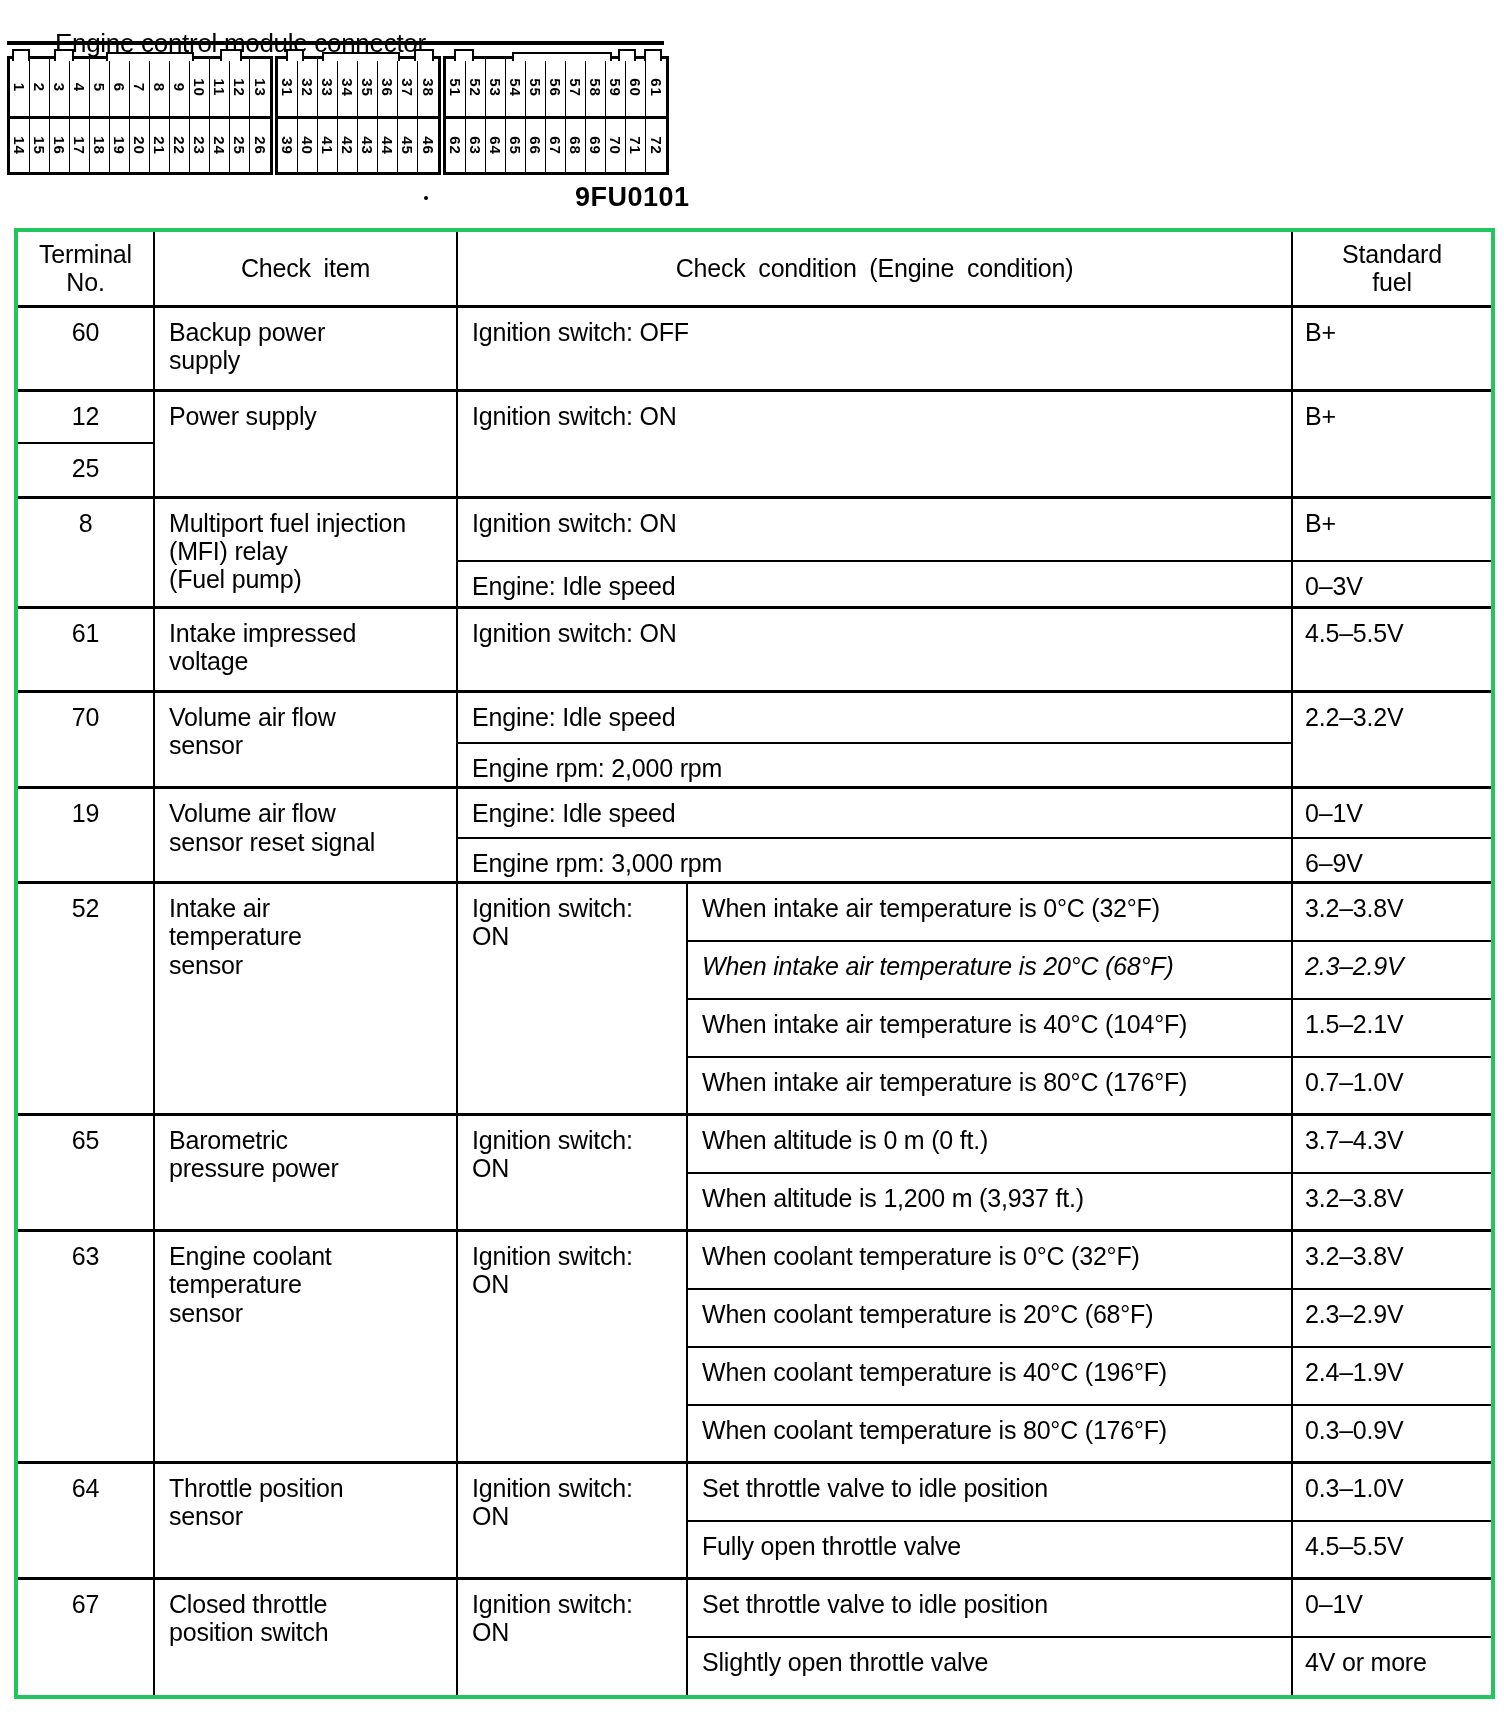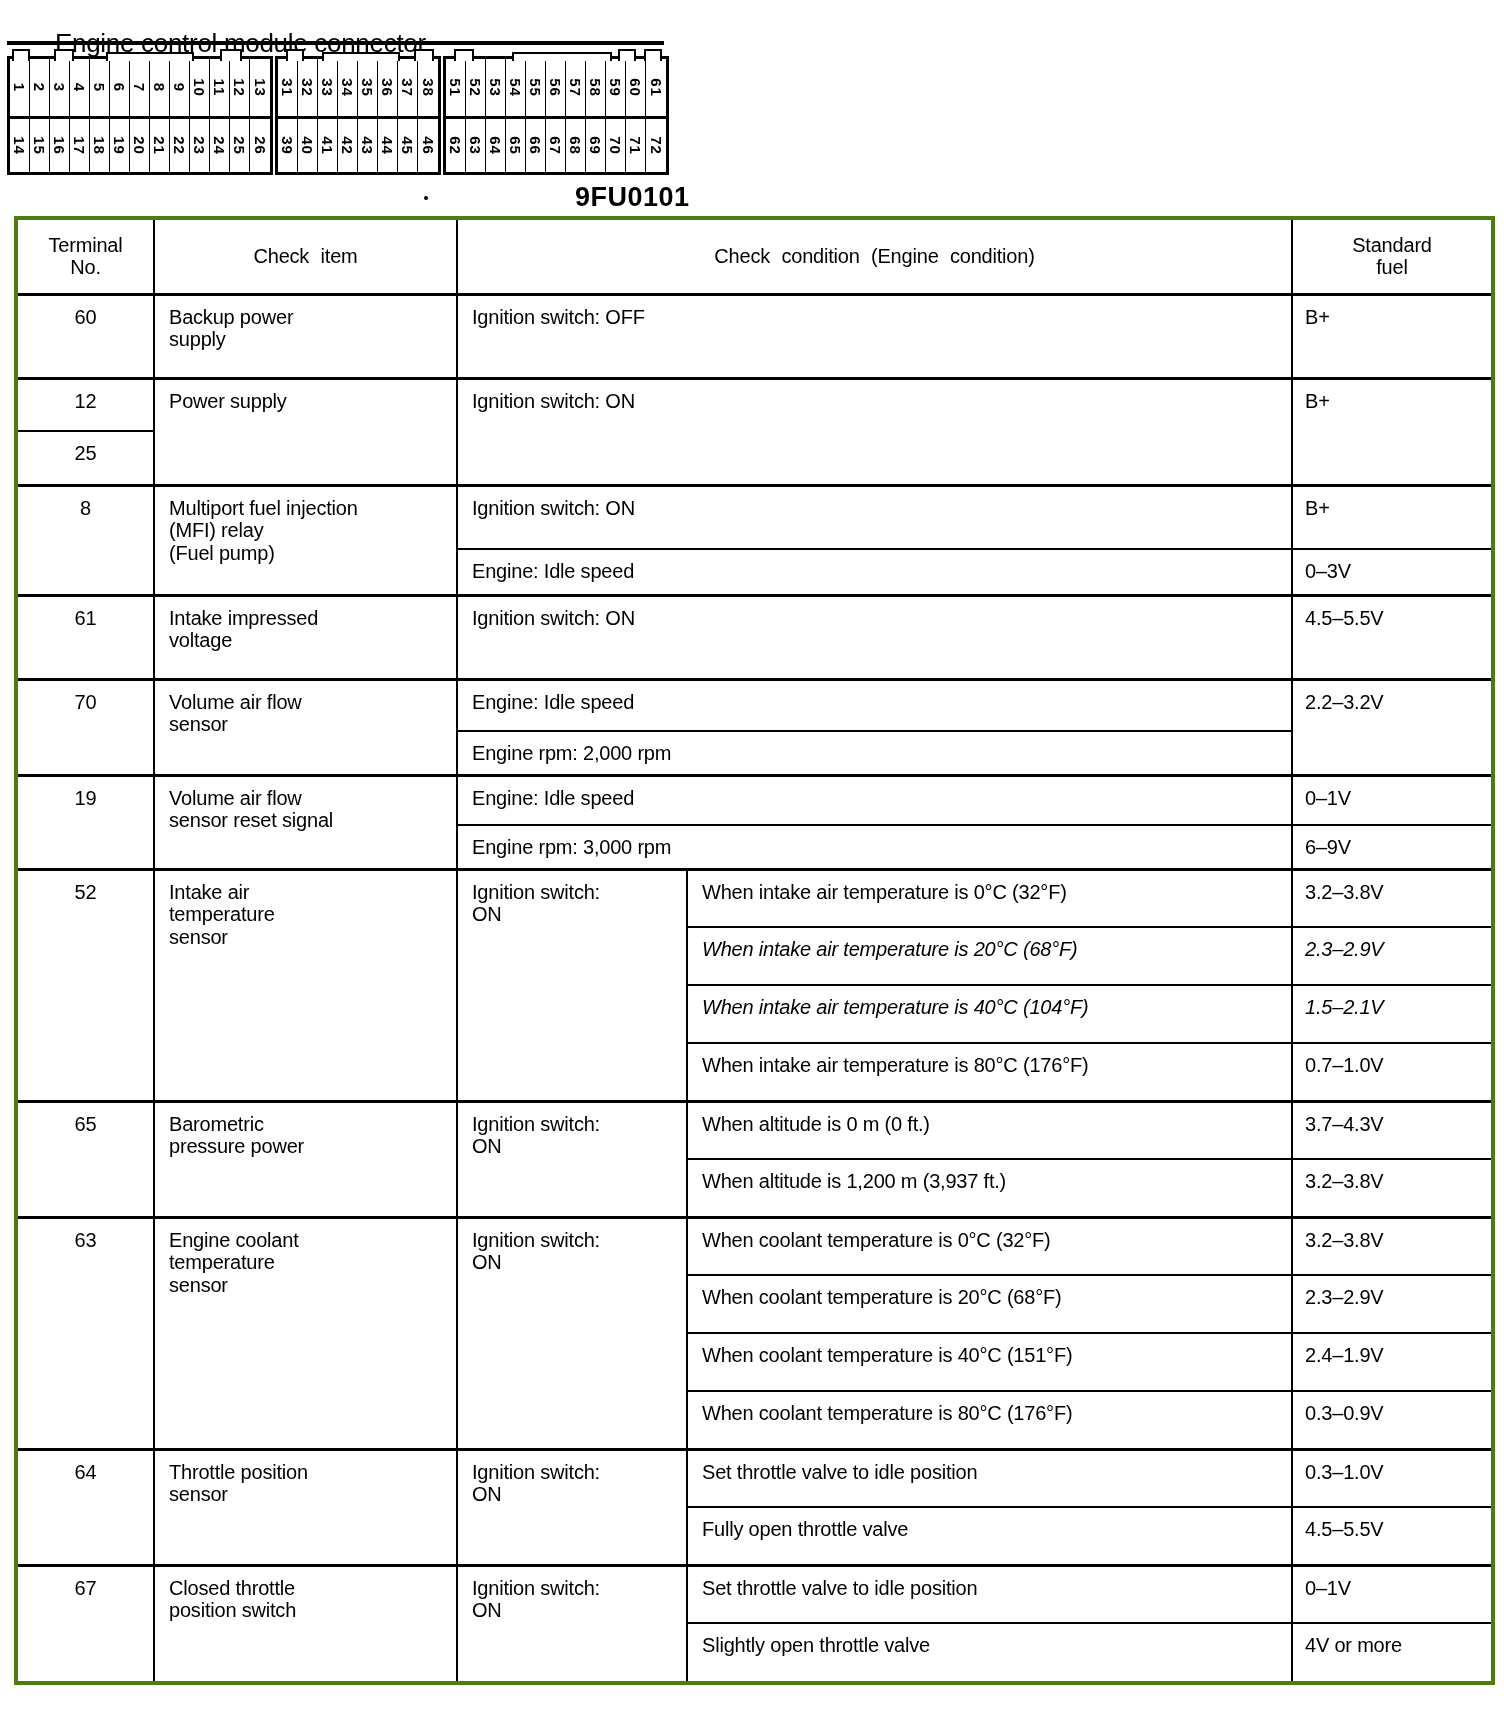--- a/index.html
+++ b/index.html
@@ -15,23 +15,23 @@
   .pingrid { display:grid; grid-template-rows:60px 53px; }
   .pin { border-right:1px solid #000; display:flex; align-items:center; justify-content:center; }
   .pin.lastcol { border-right:none; }
   .pin.toprow { border-bottom:3px solid #000; }
   .pin span { transform:rotate(90deg); font-weight:bold; font-size:15px; letter-spacing:1px; white-space:nowrap; }
   .tab { position:absolute; height:10px; border:2px solid #000; border-bottom:none; background:#fff; }
 
   .figcode { position:absolute; left:575px; top:182px; font-size:27px; font-weight:bold; letter-spacing:0.5px; }
   .stray-dot { position:absolute; left:424px; top:196px; width:4px; height:4px; background:#000; border-radius:2px; }
 
-  table.check { position:absolute; left:14px; top:216px; width:1477px;
+  table.check { position:absolute; left:14px; top:228px; width:1477px;
                 border-collapse:collapse; table-layout:fixed;
-                border:4px solid #4d7c0f; font-size:20px; }
+                border:4px solid #22c55e; font-size:25px; }
   .check th, .check td { border:2px solid #000; vertical-align:top; text-align:left;
                          white-space:pre-line; line-height:1.13; overflow:hidden;
                          padding:10px 6px 4px 14px; letter-spacing:-0.2px; }
   .check th { text-align:center; vertical-align:middle; font-weight:normal;
               word-spacing:6px; padding:6px 4px; border-bottom:3px solid #000; }
   .check td.cell-terminal { text-align:center; padding-left:0; padding-right:0; }
   .check td.cell-standard-value { padding-left:12px; }
   .check tr.gs > td { border-top:3px solid #000; }
 </style>
 </head>
@@ -341,21 +341,21 @@
 sensor</td>
         <td class="cell-precondition" rowspan="4">Ignition switch:
 ON</td>
         <td class="cell-condition">When intake air temperature is 0°C (32°F)</td>
         <td class="cell-standard-value" rowspan="1">3.2–3.8V</td>
       </tr>
       <tr style="height: 58px; font-style: italic;">
         <td class="cell-condition">When intake air temperature is 20°C (68°F)</td>
         <td class="cell-standard-value">2.3–2.9V</td>
       </tr>
-      <tr style="height: 58px; font-style: italic;">
+      <tr style="height: 58px;">
         <td class="cell-condition">When intake air temperature is 40°C (104°F)</td>
         <td class="cell-standard-value">1.5–2.1V</td>
       </tr>
       <tr style="height: 58px;">
         <td class="cell-condition">When intake air temperature is 80°C (176°F)</td>
         <td class="cell-standard-value">0.7–1.0V</td>
       </tr>
       <tr class="gs" style="height: 58px;">
         <td class="cell-terminal" rowspan="2">65</td>
         <td class="cell-check-item" rowspan="2">Barometric
@@ -377,21 +377,21 @@
         <td class="cell-precondition" rowspan="4">Ignition switch:
 ON</td>
         <td class="cell-condition">When coolant temperature is 0°C (32°F)</td>
         <td class="cell-standard-value" rowspan="1">3.2–3.8V</td>
       </tr>
       <tr style="height: 58px;">
         <td class="cell-condition">When coolant temperature is 20°C (68°F)</td>
         <td class="cell-standard-value">2.3–2.9V</td>
       </tr>
       <tr style="height: 58px;">
-        <td class="cell-condition">When coolant temperature is 40°C (151°F)</td>
+        <td class="cell-condition">When coolant temperature is 40°C (196°F)</td>
         <td class="cell-standard-value">2.4–1.9V</td>
       </tr>
       <tr style="height: 58px;">
         <td class="cell-condition">When coolant temperature is 80°C (176°F)</td>
         <td class="cell-standard-value">0.3–0.9V</td>
       </tr>
       <tr class="gs" style="height: 58px;">
         <td class="cell-terminal" rowspan="2">64</td>
         <td class="cell-check-item" rowspan="2">Throttle position
 sensor</td>

